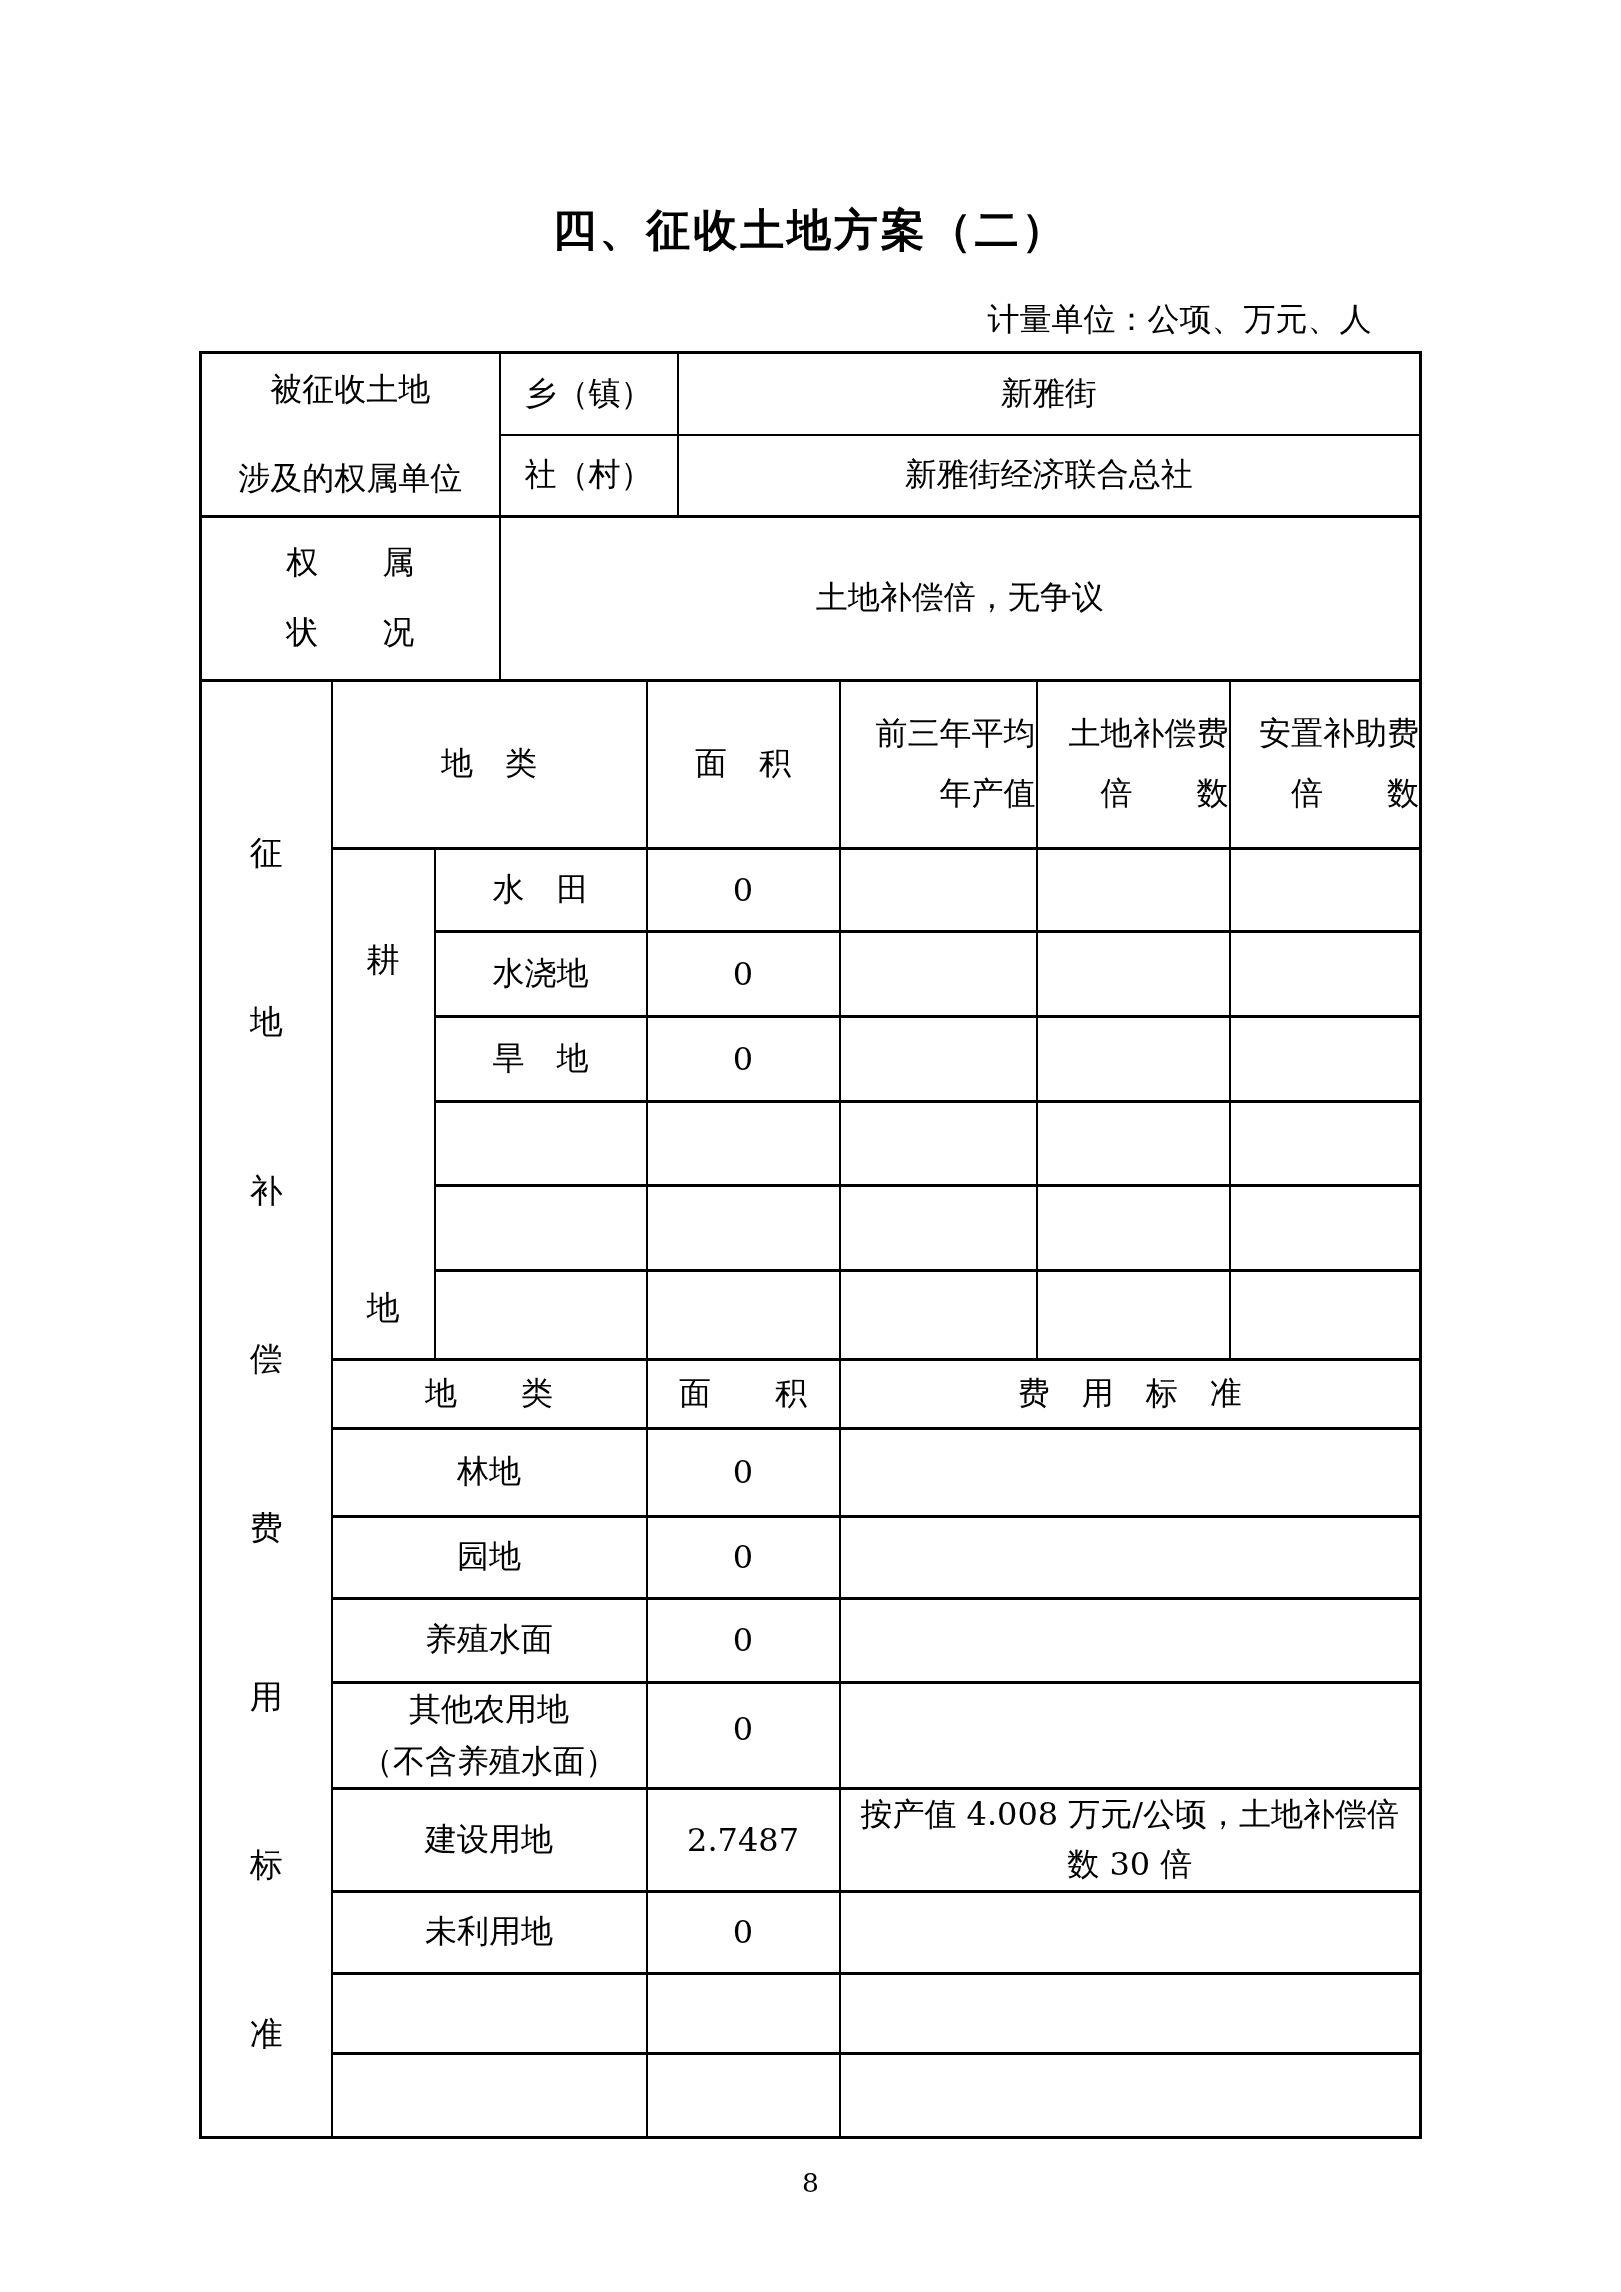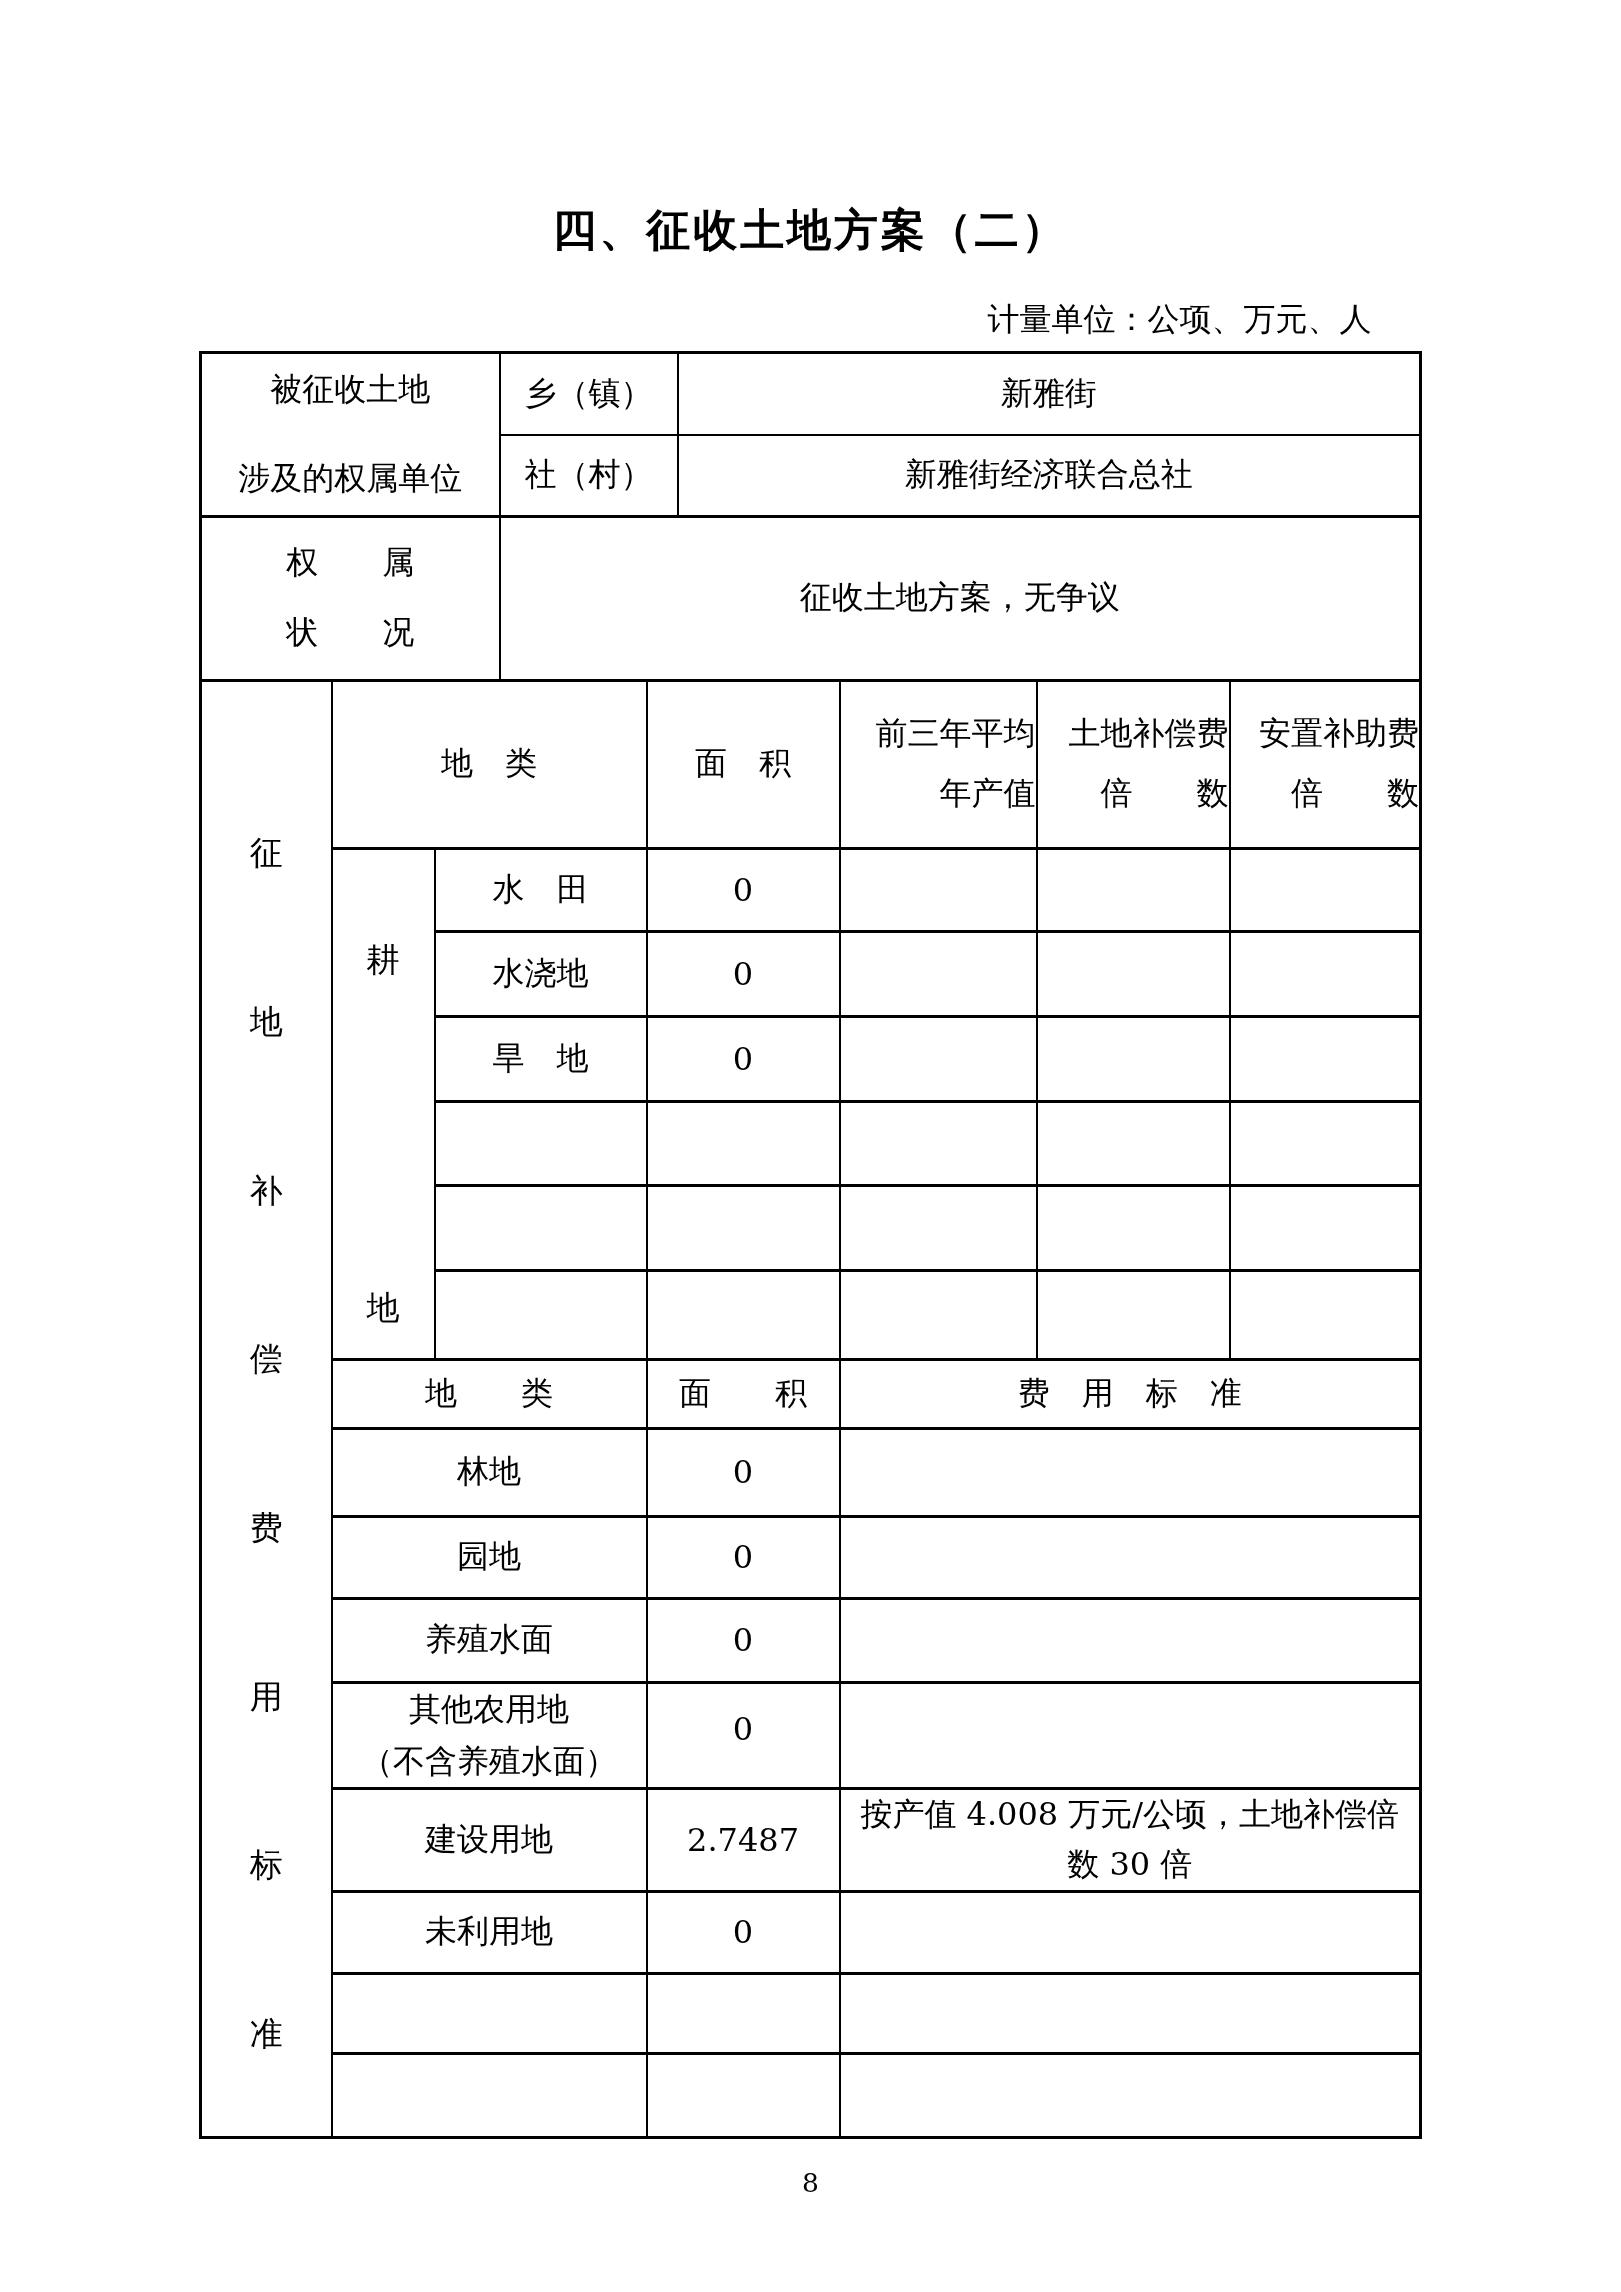--- a/index.html
+++ b/index.html
@@ -156,21 +156,21 @@
       <td colspan="2">社（村）</td>
       <td colspan="4" class="left-pad">新雅街经济联合总社</td>
     </tr>
     <tr style="height:164px">
       <td colspan="3">
         <div class="two-line gap-md">
           <div>权　　属</div>
           <div>状　　况</div>
         </div>
       </td>
-      <td colspan="6" class="left-pad-sm">征收土地方案，无争议</td>
+      <td colspan="6" class="left-pad-sm">土地补偿倍，无争议</td>
     </tr>
 
     <tr style="height:168px">
       <td rowspan="16">
         <div class="v-title-inner">
           <span>征</span>
           <span>地</span>
           <span>补</span>
           <span>偿</span>
           <span>费</span>

